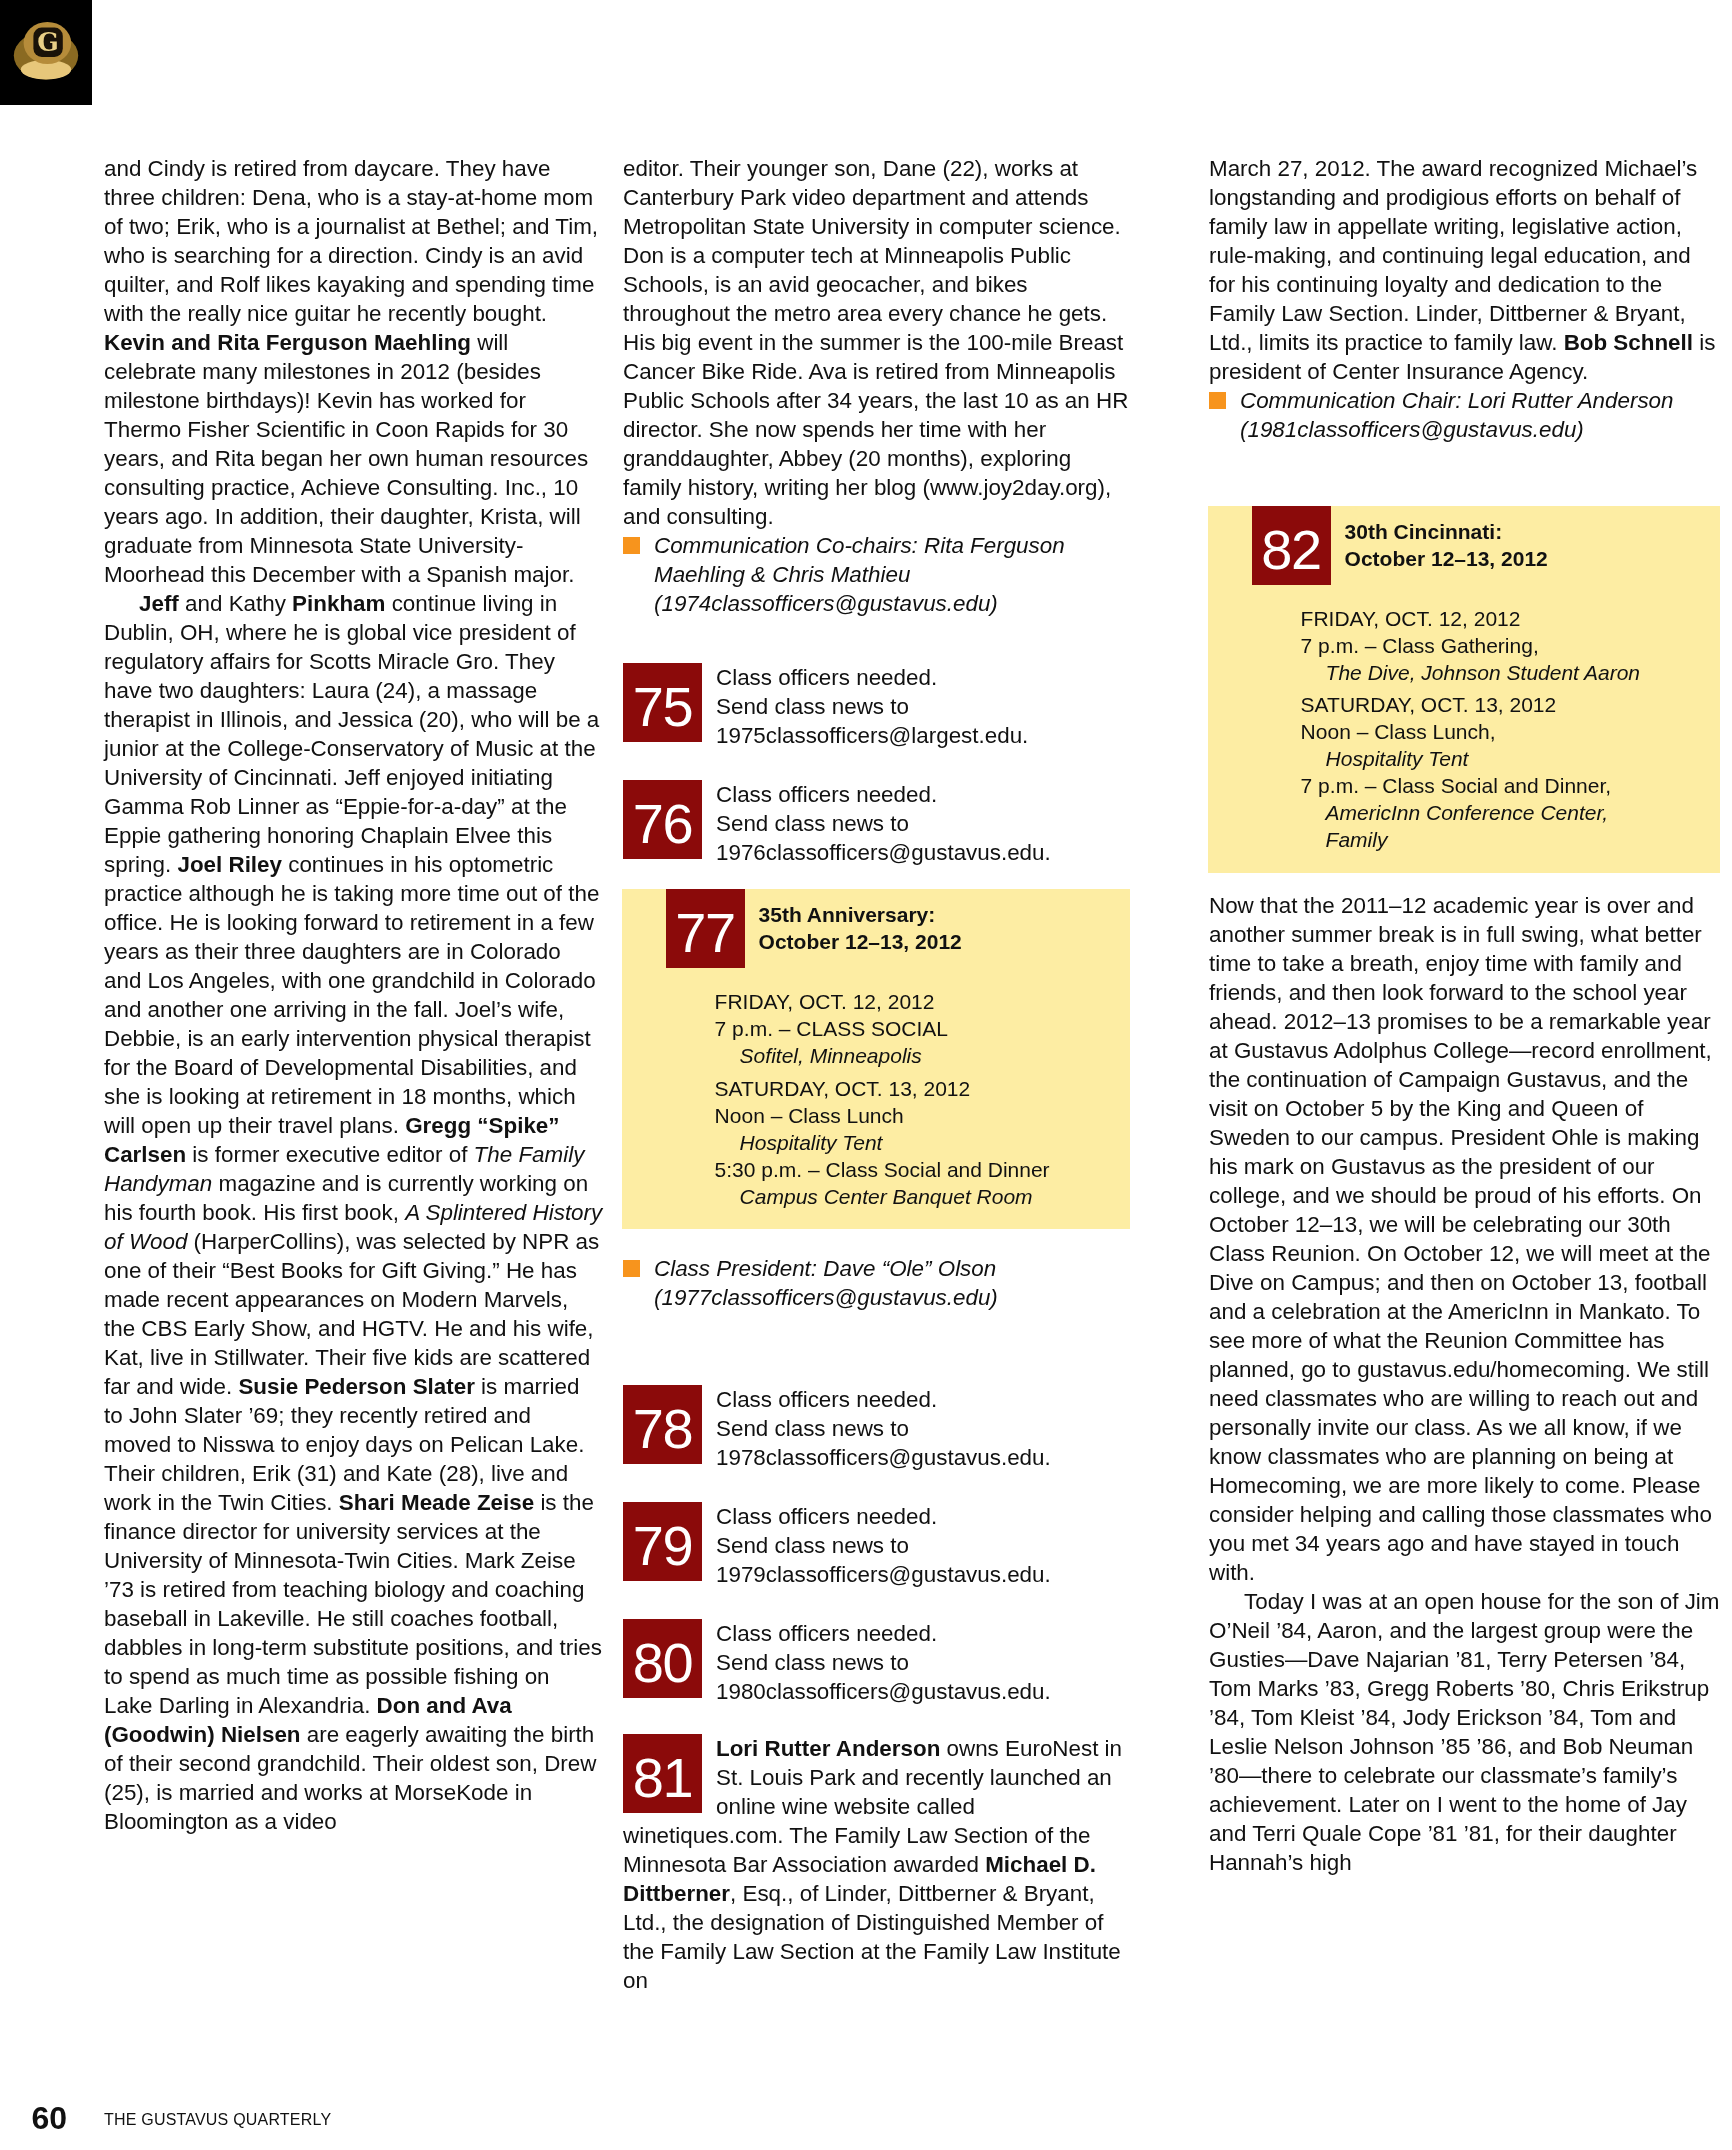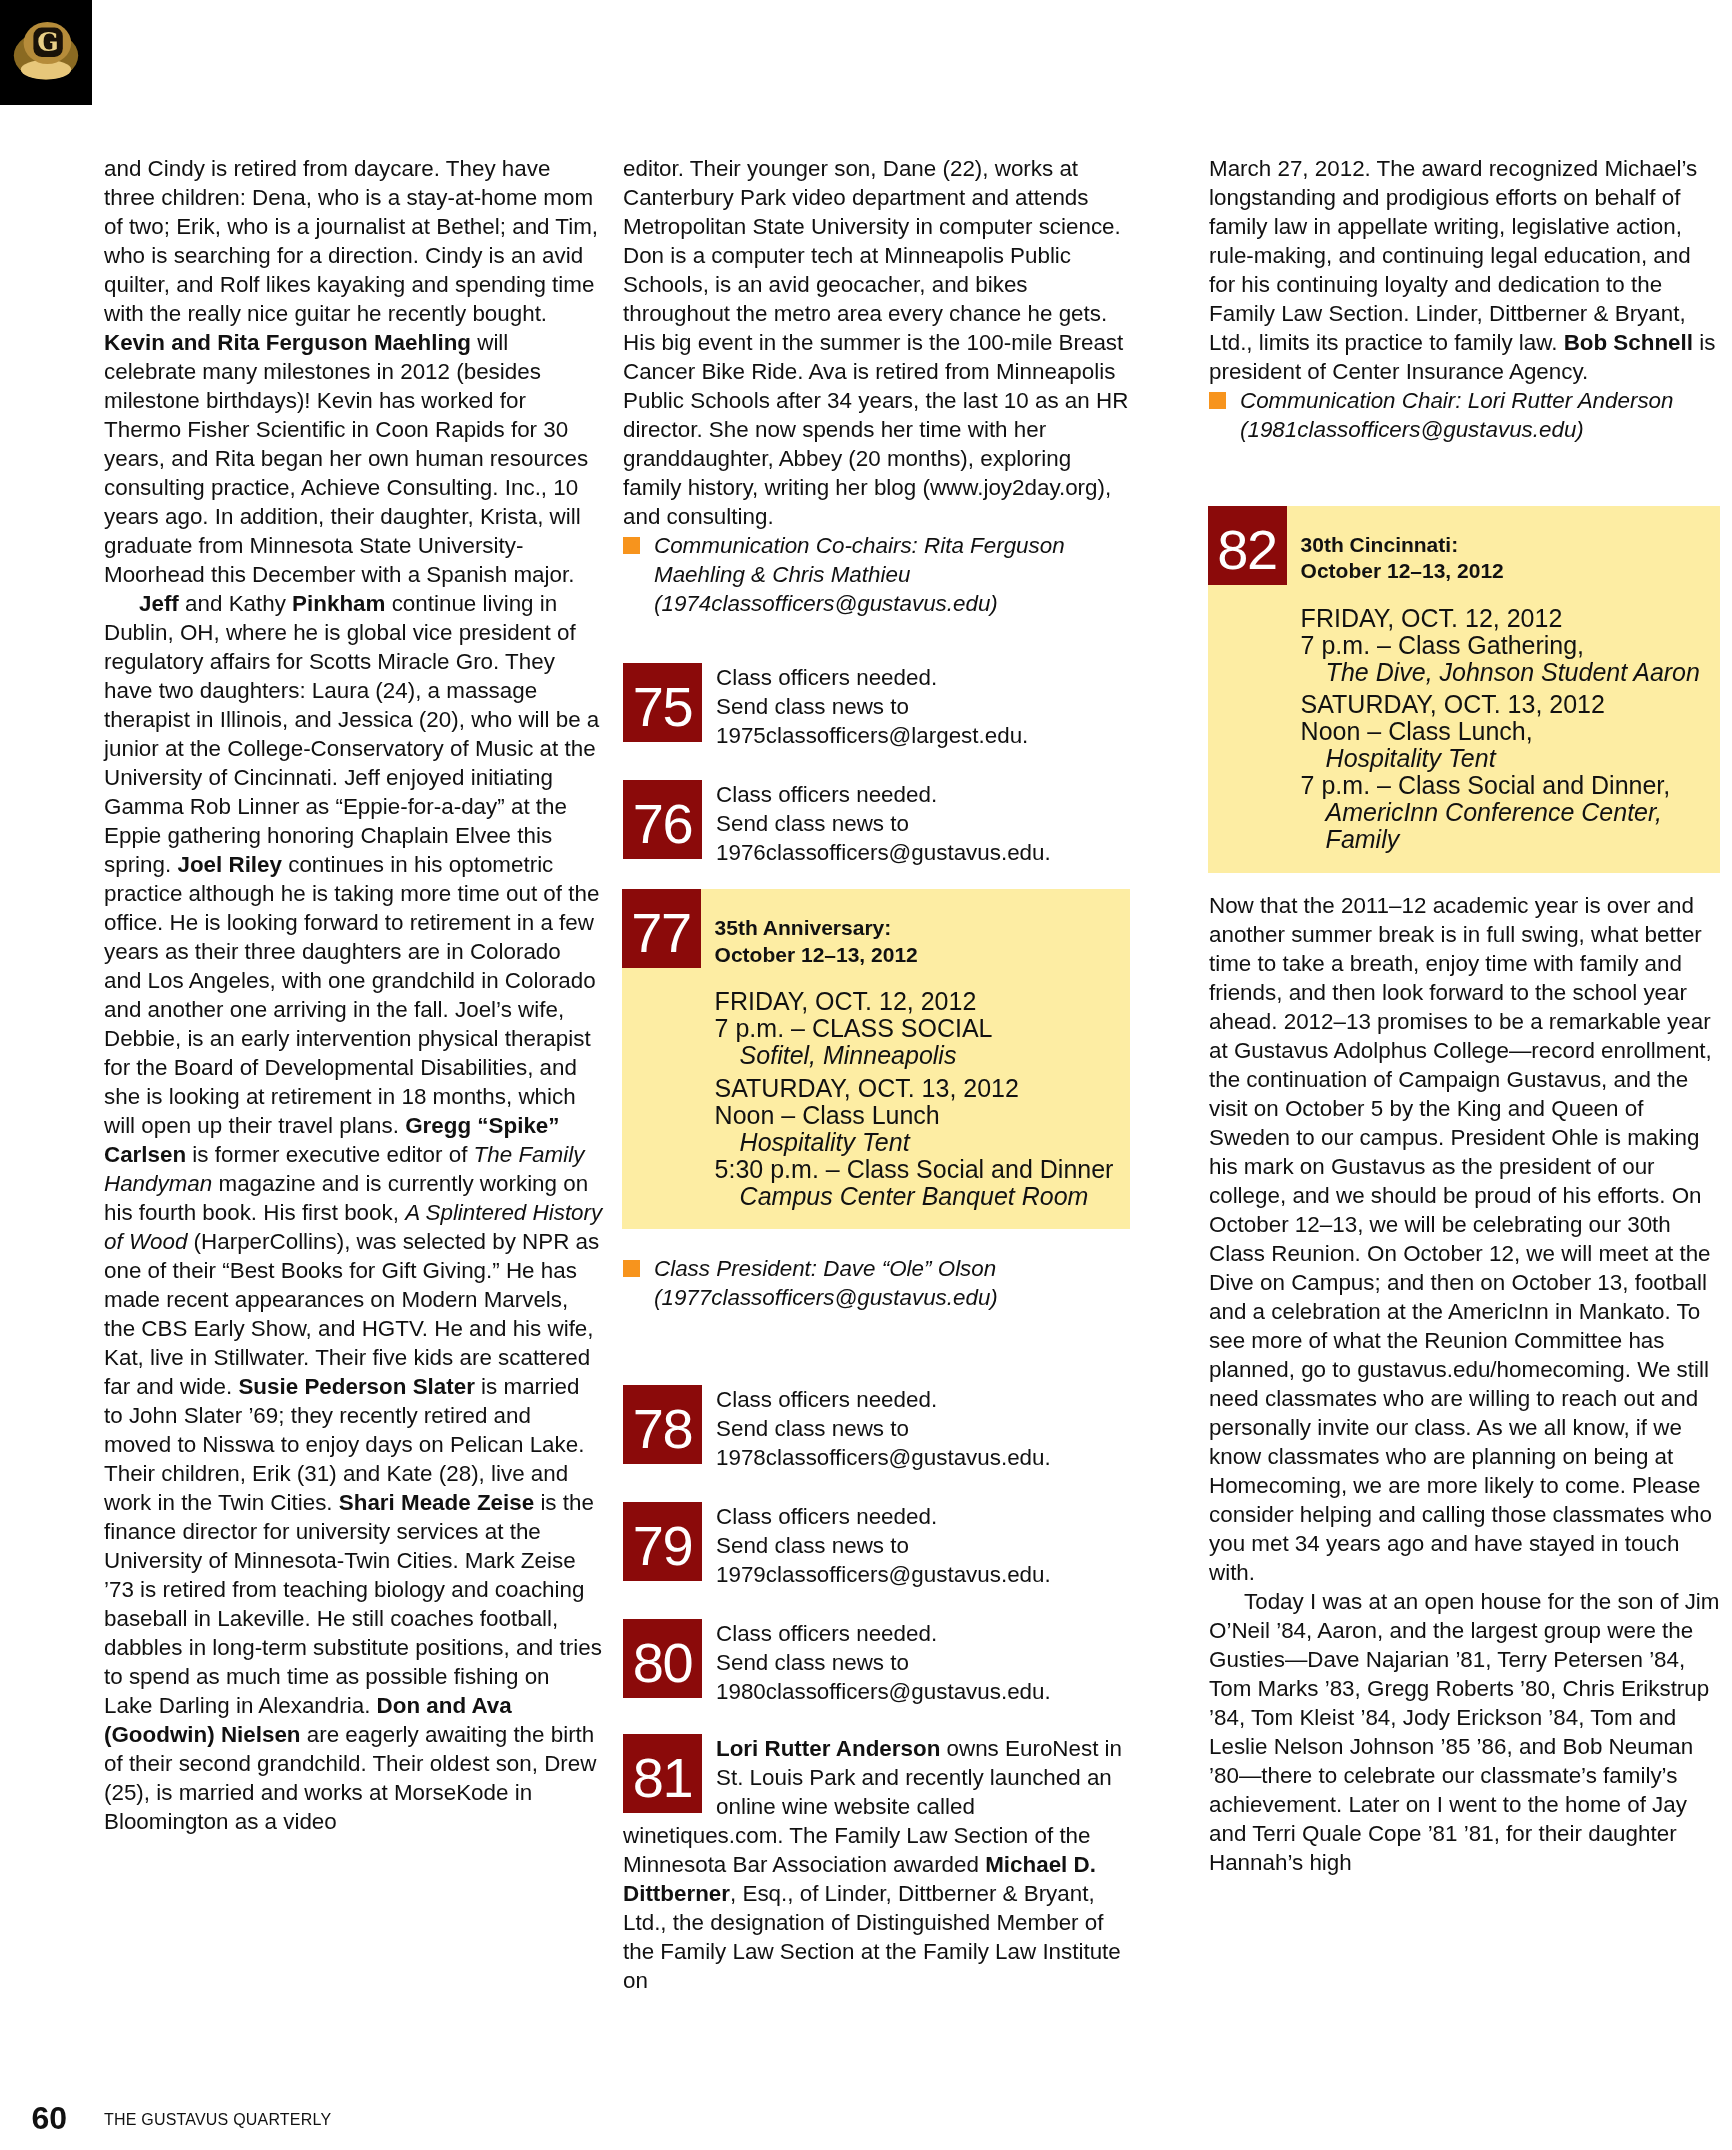--- a/index.html
+++ b/index.html
@@ -16,24 +16,24 @@
   b { font-weight:bold; }
   i { font-style:italic; }
   .contact { position:relative; padding-left:31px; font-style:italic; }
   .bullet { position:absolute; left:0; top:5.6px; width:17px; height:17px; background:#F7941D; }
   .yearblock { position:relative; min-height:79px; }
   .yearbox { background:#8B0A0A; color:#fff; width:79px; height:79px; display:flex;
              align-items:center; justify-content:center; font-size:56px; letter-spacing:-1.4px;
              float:left; margin-right:14px; line-height:1; padding-top:8.4px; box-sizing:border-box; }
   .needed { padding-top:0; }
   .anniv { background:#FDEDA3; margin-left:-1.4px; padding-bottom:19.6px; }
-  .anniv .head { display:flex; align-items:flex-end; }
+  .anniv .head { display:flex; align-items:center;margin-left:44px; }
   .anniv .head .yearbox { float:none; margin-right:14px; flex:none; }
   .anniv .head .title { font-weight:bold; font-size:21px; line-height:26.6px; }
-  .anniv .sched { padding-left:93px; margin-top:19.6px; font-size:25px; line-height:27px; }
+  .anniv .sched { padding-left:93px; margin-top:19.6px; font-size:21px; line-height:27px; }
   .anniv .sched .venue { font-style:italic; padding-left:25px; }
   .anniv .sched .gap { height:5.6px; }
   .footer-num { position:absolute; left:31.5px; top:2100px; font-size:32px; font-weight:bold; }
   .footer-title { position:absolute; left:104px; top:2111px; font-size:16px; letter-spacing:0.2px; }
 </style>
 </head>
 <body>
 
 <div class="logo">
   <svg width="76" height="70" viewBox="0 0 108 100">

